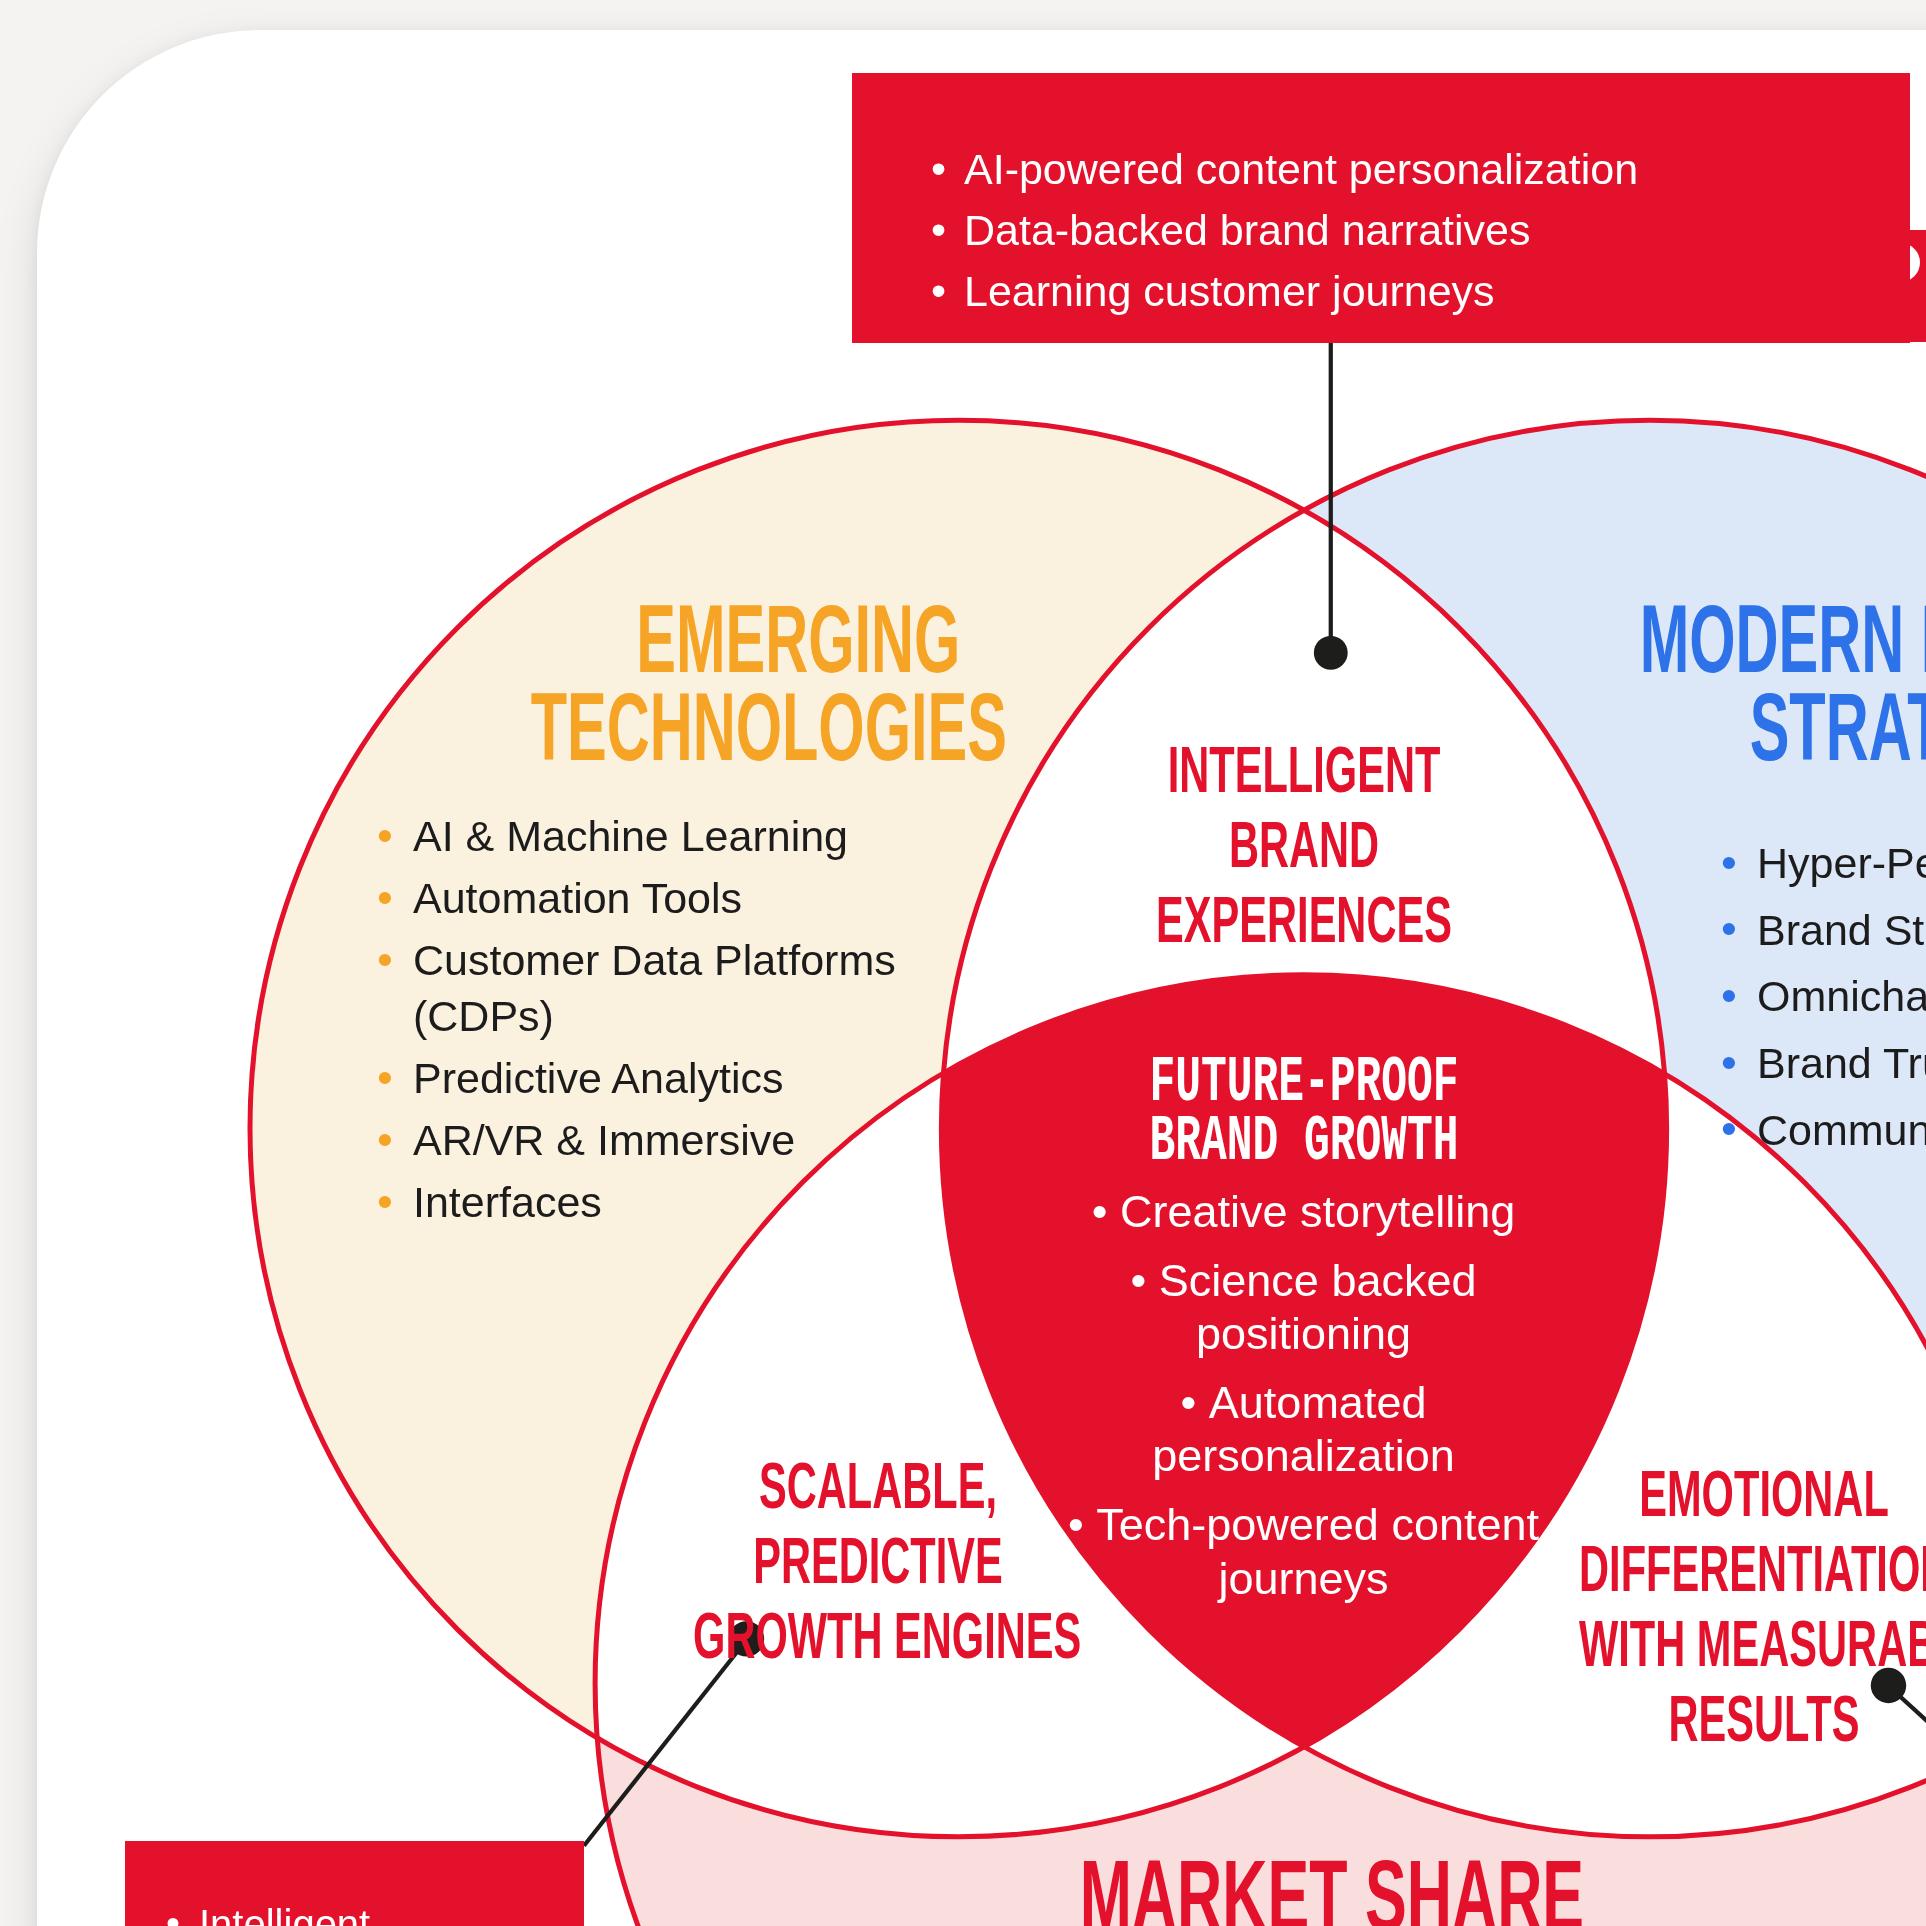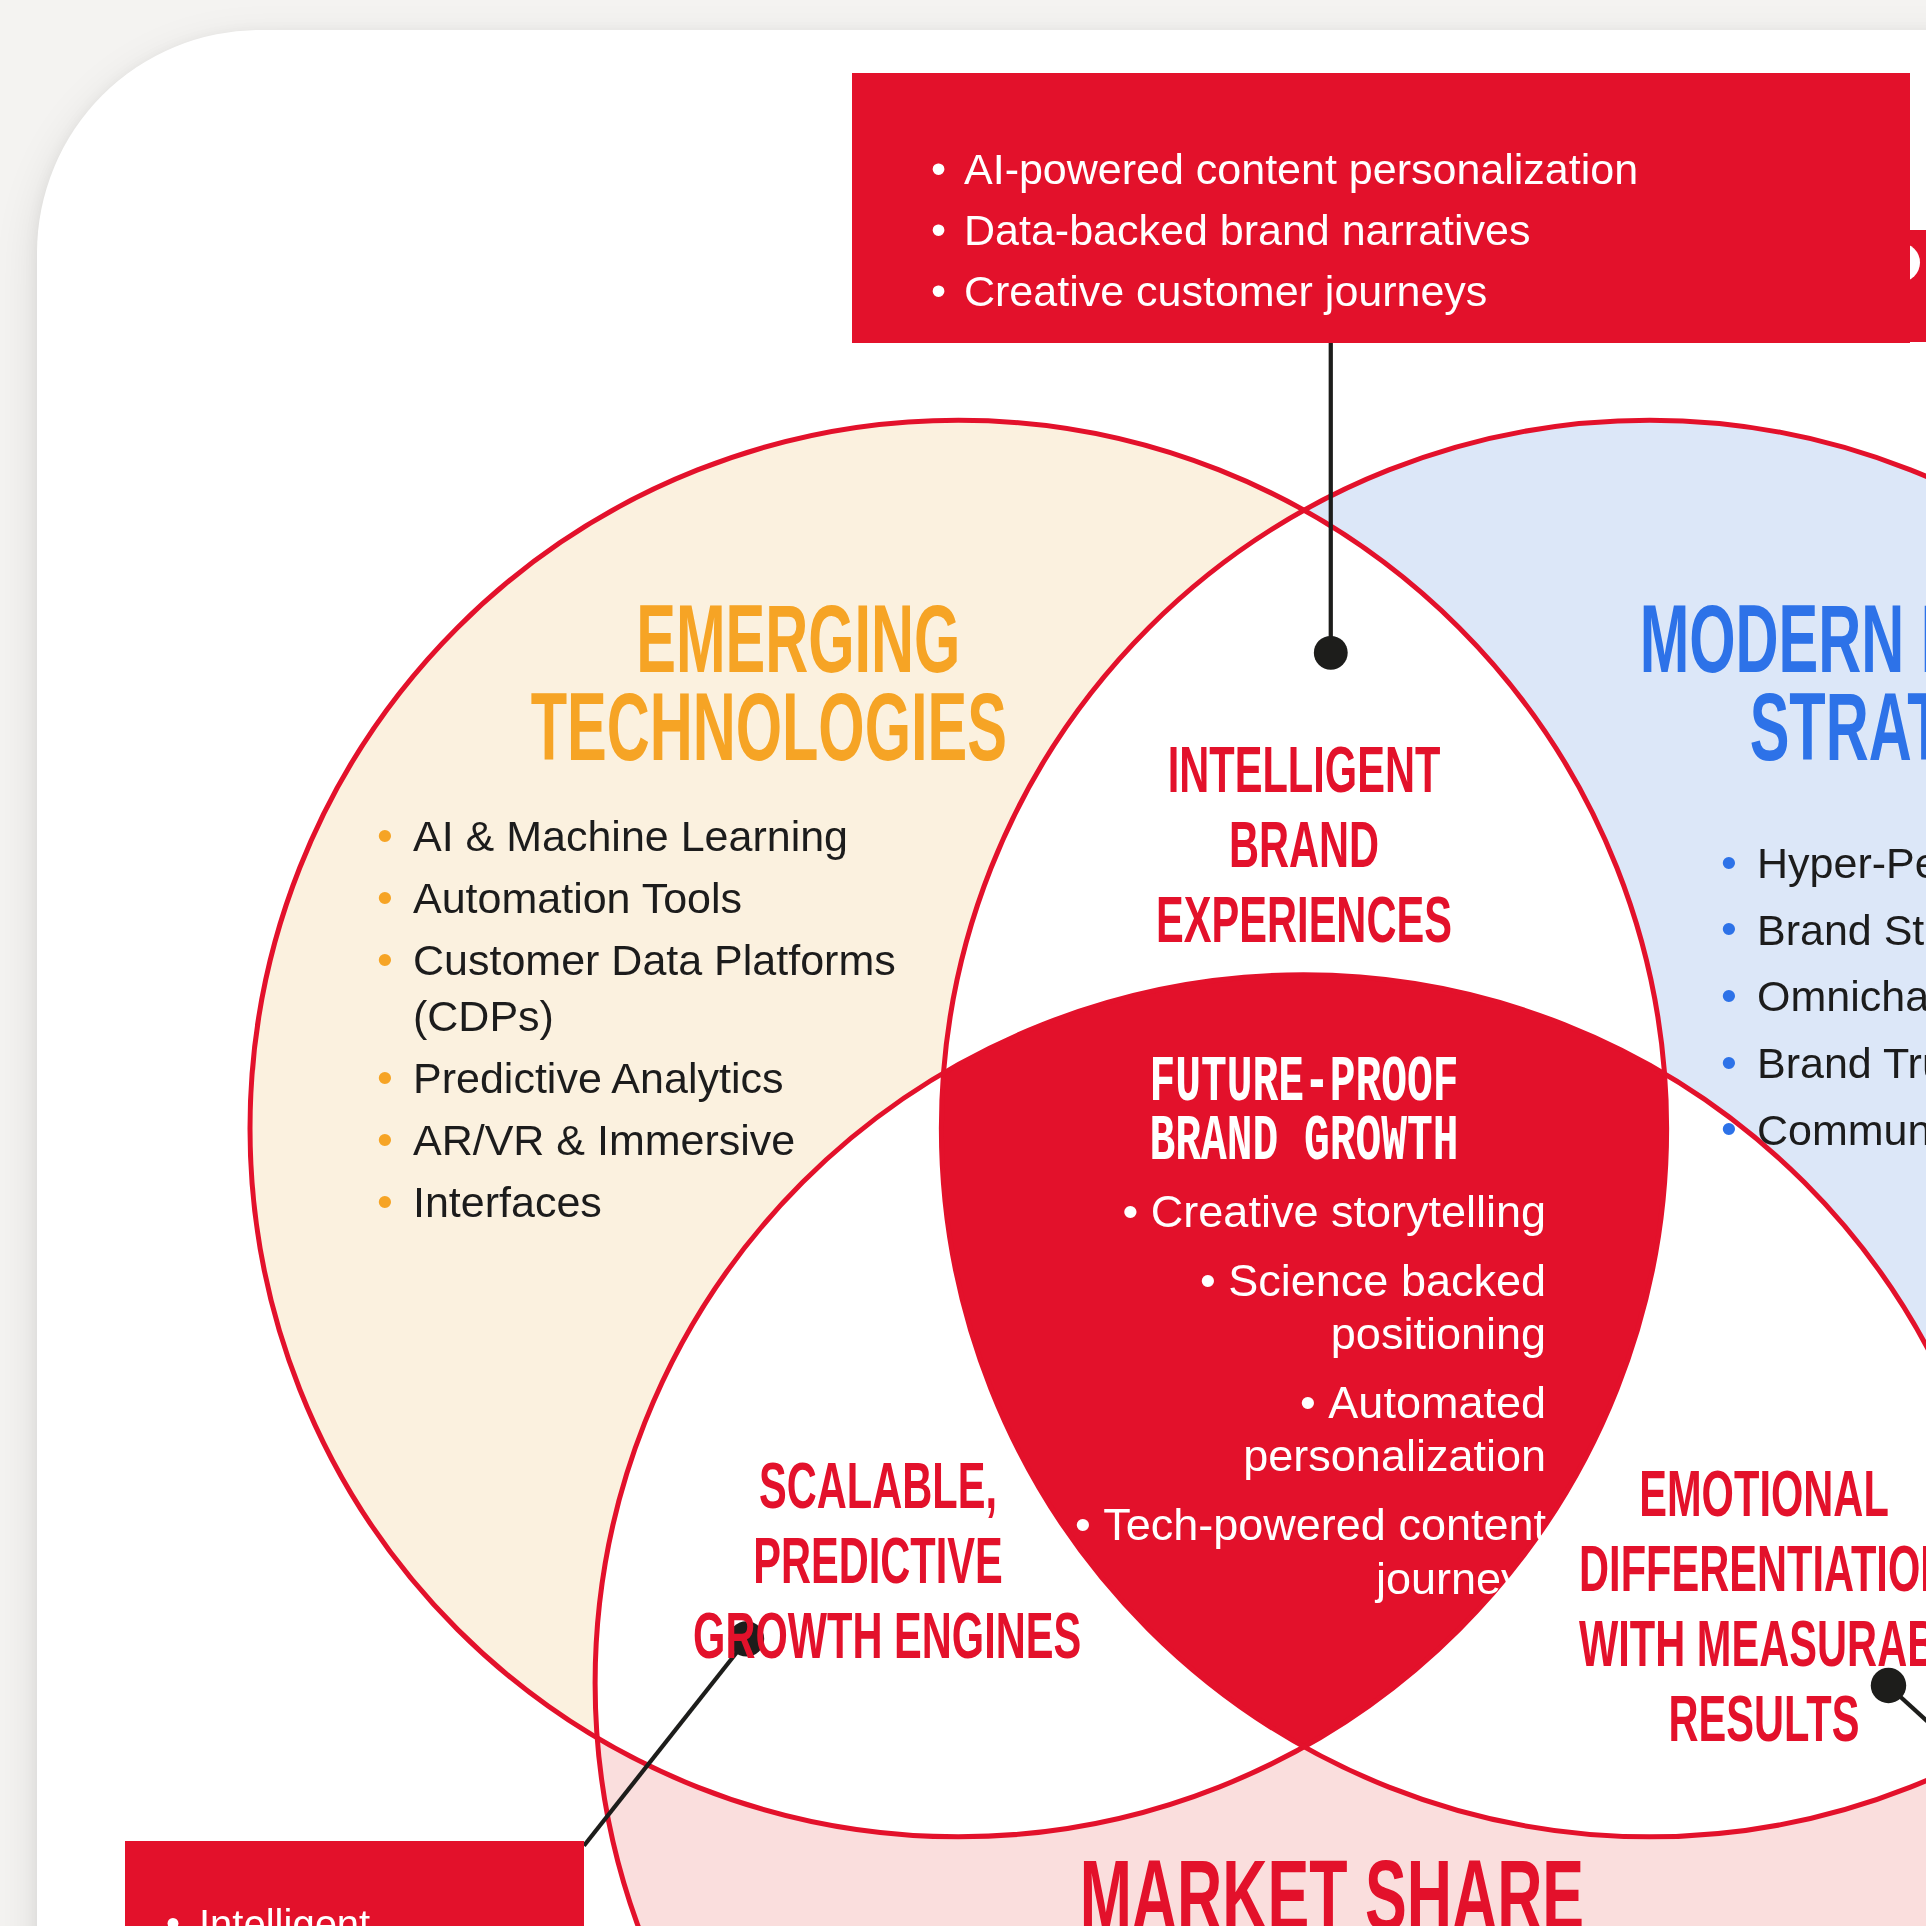--- a/index.html
+++ b/index.html
@@ -29,21 +29,21 @@
   .blist.blue li{margin-bottom:10.8px;}
 
   
   .callout{background:#e3112b;color:#ffffff;box-sizing:border-box;}
   .callout ul{list-style:none;margin:0;padding:0;}
   .callout li{position:relative;padding-left:43px;font-size:43px;line-height:1.28;margin-bottom:6.2px;}
   .callout li::before{content:"\2022";position:absolute;left:10px;top:-1.5px;}
   .callout.side li{font-size:40px;margin-bottom:17.7px;}
 
   
-  .center-list{list-style:none;margin:0;padding:0;color:#ffffff;text-align:right;font-size:45px;line-height:1.18;}
+  .center-list{list-style:none;margin:0;padding:0;color:#ffffff;text-align:center;font-size:45px;line-height:1.18;}
   .center-list li{margin-bottom:16px;}
   .center-list li::before{content:"\2022\00a0";}
 
   .c-orange{color:#f6a425;}
   .c-blue{color:#2d72e8;}
 
   
   #logo-square{position:absolute;left:1850px;top:230px;width:106px;height:112px;background:#e3112b;}
   #logo-hole{position:absolute;left:1881px;top:243px;width:39px;height:39px;background:#ffffff;border-radius:50%;}
 </style>
@@ -104,21 +104,21 @@
   <div>
     <div id="logo-square"></div>
     <div id="logo-hole"></div>
 
   </div>
 
   <div class="callout abs" id="callout-top" style="left:852px;top:73px;width:1058px;height:270px;padding:69px 65px 0 69px;">
     <ul>
       <li>AI-powered content personalization</li>
       <li>Data-backed brand narratives</li>
-      <li>Creative customer journeys</li>
+      <li>Learning customer journeys</li>
     </ul>
   </div>
 
   <div class="callout side abs" id="callout-left" style="left:125px;top:1841px;width:459px;height:428px;padding:58px 23px 0 31px;">
     <ul>
       <li>Intelligent automations</li>
 
     </ul>
   </div>
 

